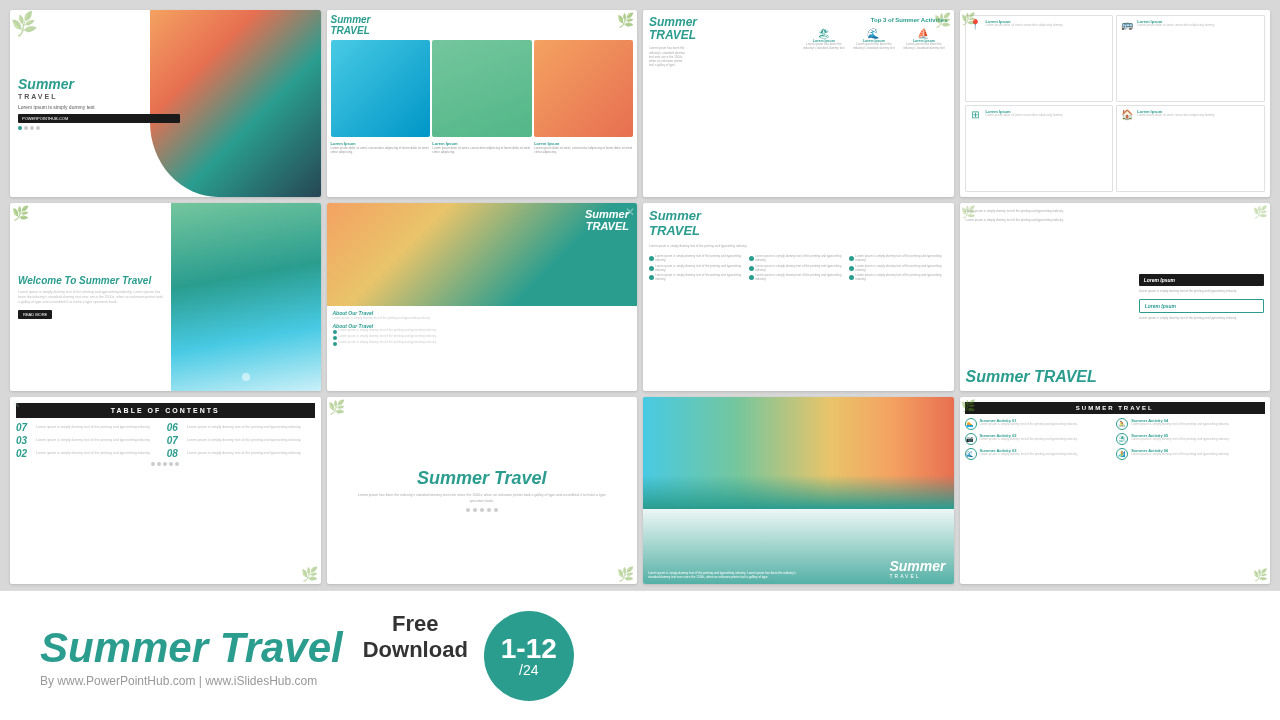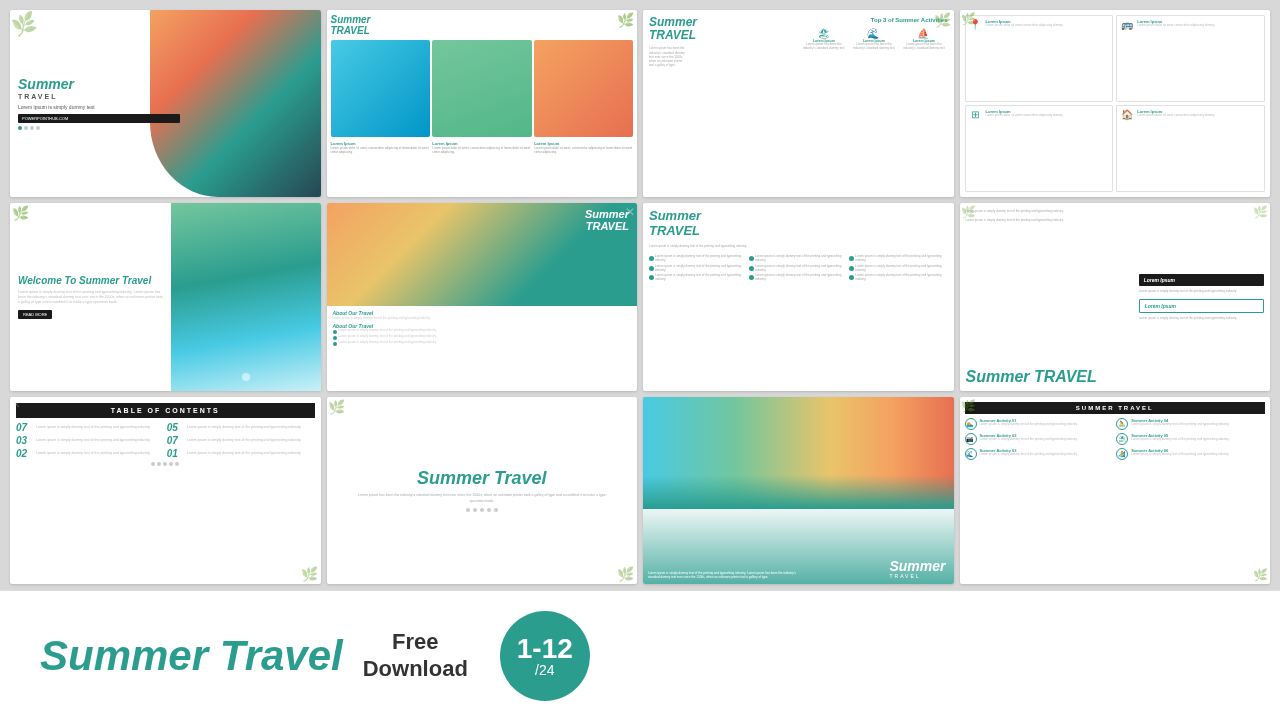--- a/index.html
+++ b/index.html
@@ -474,22 +474,21 @@
       font-style: italic;
       flex: 1;
     }
     .bottom-subtitle {
       color: #999;
       font-size: 12px;
       margin-top: 2px;
     }
     .bottom-right {
       display: flex;
-      align-items: center;
-      gap: 32px;
+      gap: 16px;
     }
     .bottom-free {
       font-size: 22px;
       font-weight: bold;
       color: #333;
       text-align: center;
       line-height: 1.2;
     }
     .bottom-badge {
       width: 90px;
@@ -745,37 +744,37 @@
     <div class="slide slide-9">
       <div style="position:absolute;bottom:2px;right:2px;color:#b2dfdb;font-size:14px;opacity:0.4;">🌿</div>
       <div style="position:absolute;top:2px;left:2px;color:#b2dfdb;font-size:10px;opacity:0.3;">✕</div>
       <div class="toc-header">TABLE OF CONTENTS</div>
       <div class="toc-grid">
         <div class="toc-item">
           <div class="toc-num">07</div>
           <div class="toc-text">Lorem ipsum is simply dummy text of the printing and typesetting industry.</div>
         </div>
         <div class="toc-item">
-          <div class="toc-num">05</div>
+          <div class="toc-num">06</div>
           <div class="toc-text">Lorem ipsum is simply dummy text of the printing and typesetting industry.</div>
         </div>
         <div class="toc-item">
           <div class="toc-num">03</div>
           <div class="toc-text">Lorem ipsum is simply dummy text of the printing and typesetting industry.</div>
         </div>
         <div class="toc-item">
           <div class="toc-num">07</div>
           <div class="toc-text">Lorem ipsum is simply dummy text of the printing and typesetting industry.</div>
         </div>
         <div class="toc-item">
           <div class="toc-num">02</div>
           <div class="toc-text">Lorem ipsum is simply dummy text of the printing and typesetting industry.</div>
         </div>
         <div class="toc-item">
-          <div class="toc-num">01</div>
+          <div class="toc-num">08</div>
           <div class="toc-text">Lorem ipsum is simply dummy text of the printing and typesetting industry.</div>
         </div>
       </div>
       <div style="display:flex;gap:2px;justify-content:center;margin-top:3px;">
         <div style="width:4px;height:4px;border-radius:50%;background:#ccc;"></div>
         <div style="width:4px;height:4px;border-radius:50%;background:#ccc;"></div>
         <div style="width:4px;height:4px;border-radius:50%;background:#ccc;"></div>
         <div style="width:4px;height:4px;border-radius:50%;background:#ccc;"></div>
         <div style="width:4px;height:4px;border-radius:50%;background:#ccc;"></div>
       </div>
@@ -864,20 +863,21 @@
           </div>
         </div>
       </div>
     </div>
 
   </div>
 
   <div class="bottom-bar">
     <div>
       <div class="bottom-title">Summer Travel</div>
+      <div class="bottom-subtitle">By www.PowerPointHub.com | www.iSlidesHub.com</div>
     </div>
     <div class="bottom-right">
       <div class="bottom-free">Free<br>Download</div>
       <div class="bottom-badge">
         <div class="badge-num">1-12</div>
         <div class="badge-of">/24</div>
       </div>
     </div>
   </div>
 

